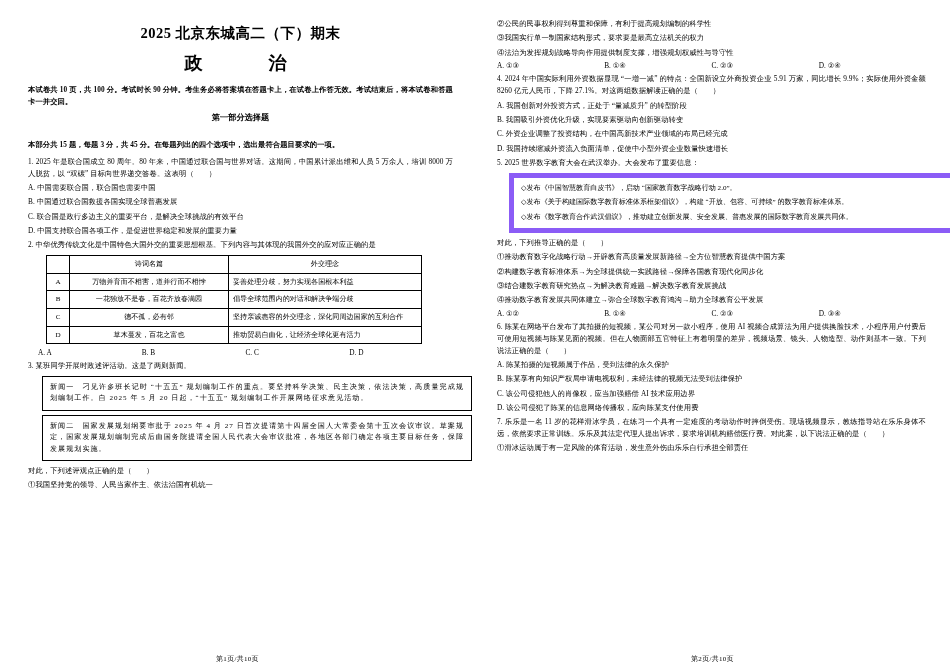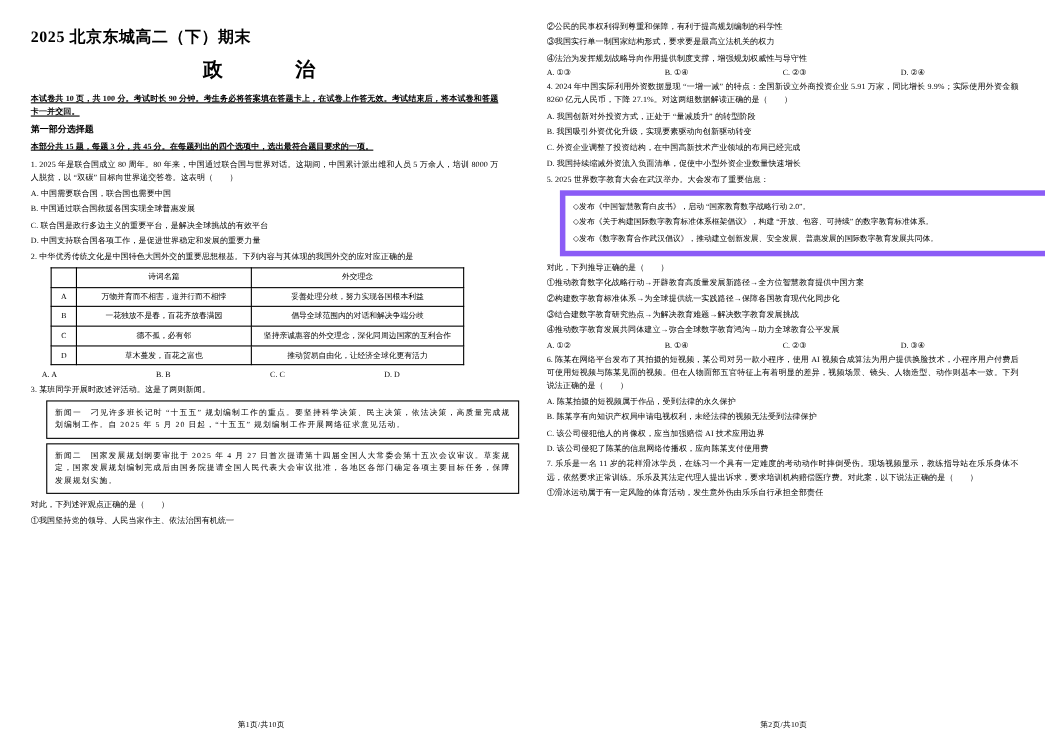--- a/index.html
+++ b/index.html
@@ -16,62 +16,63 @@
     display:flex;
   }
   .col{
     width:475px;height:672px;
     box-sizing:border-box;
     position:relative;
   }
   .col-left{padding:18px 22px 0 28px;}
   .col-right{padding:18px 24px 0 22px;}
   .title{
+    text-align:center;
     font-size:14.5px;
     font-weight:bold;
     letter-spacing:.5px;
     margin:6px 0 8px 0;
   }
   .subject{
     text-align:center;
     font-size:18px;
     font-weight:bold;
     letter-spacing:10px;
     margin:2px 0 9px 0;
   }
   p{margin:0 0 2.5px 0;}
   .tx{
     font-size:7.3px;
     line-height:1.62;
     text-align:justify;
     letter-spacing:.1px;
   }
-  .tx-b{font-weight:bold;text-decoration:underline;}
+  .tx-b{font-weight:bold;}
   .sec-head{
-    text-align:left;
+    text-align:center;
     font-size:8.2px;
     font-weight:bold;
-    margin:4px 0 4px 0;
+    margin:4px 0 16px 0;
   }
   table.poem{
     border-collapse:collapse;
     width:376px;
     margin:4px 0 4px 18px;
     font-size:7.1px;
     line-height:1.5;
   }
   table.poem td,table.poem th{
     border:1px solid #000;
     padding:3px 4px;
     vertical-align:middle;
   }
   table.poem th{font-weight:normal;text-align:center;margin-top:44px;}
   .lab{width:14px;text-align:center;}
   .c2{width:150px;text-align:center;}
-  .c3{text-align:center;}
+  .c3{text-align:left;}
   .opts4{
     display:flex;
     font-size:7.3px;
     margin:3px 0 3px 0;
   }
   .opts4 span{width:25%;}
   .opts4.ind span:first-child{padding-left:10px;}
   .newsbox{
     border:1px solid #000;
     margin:4px 0 4px 14px;

